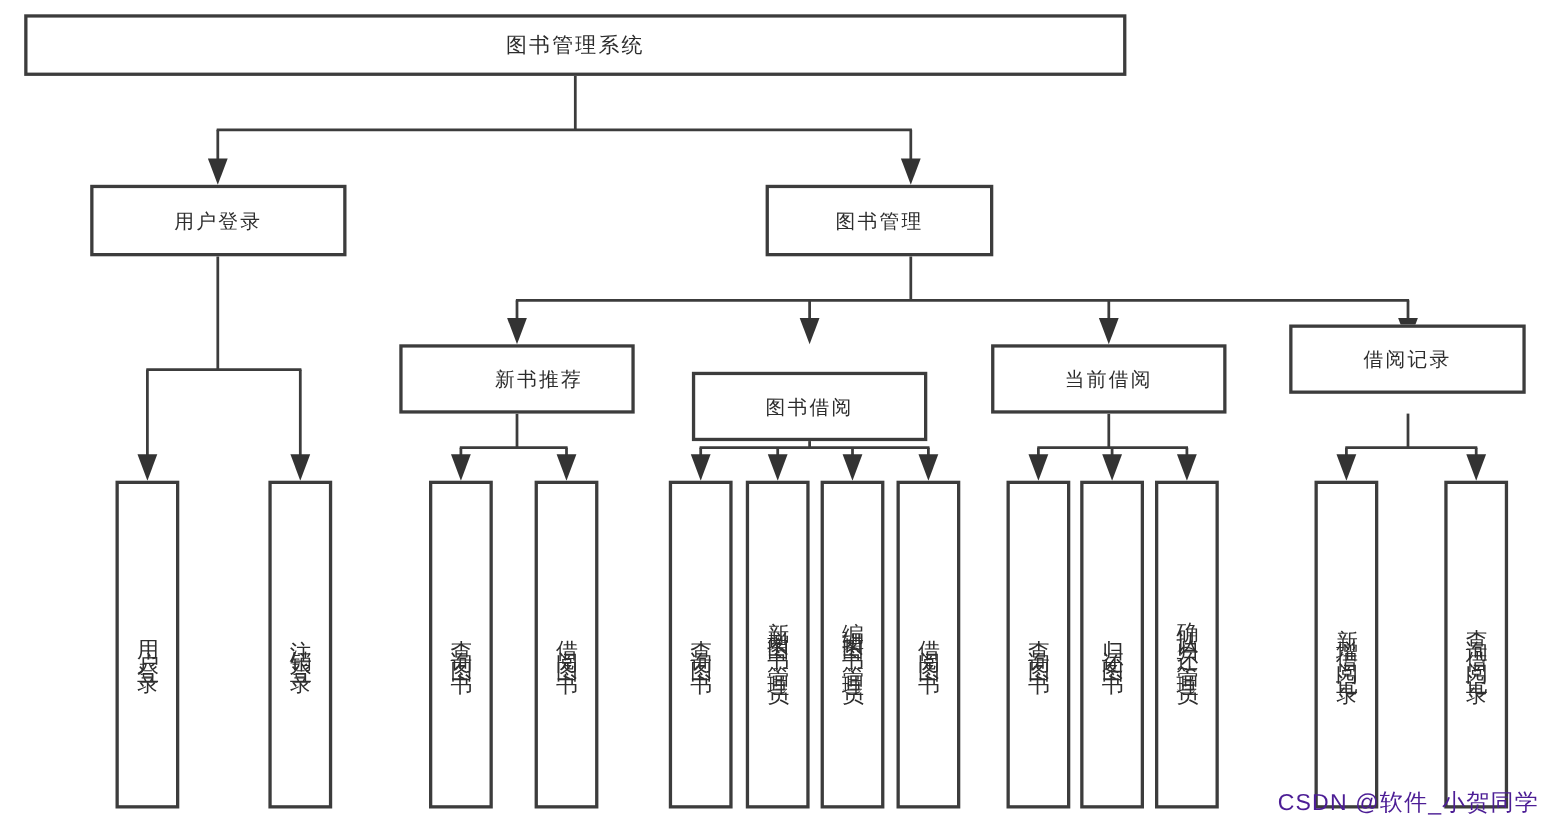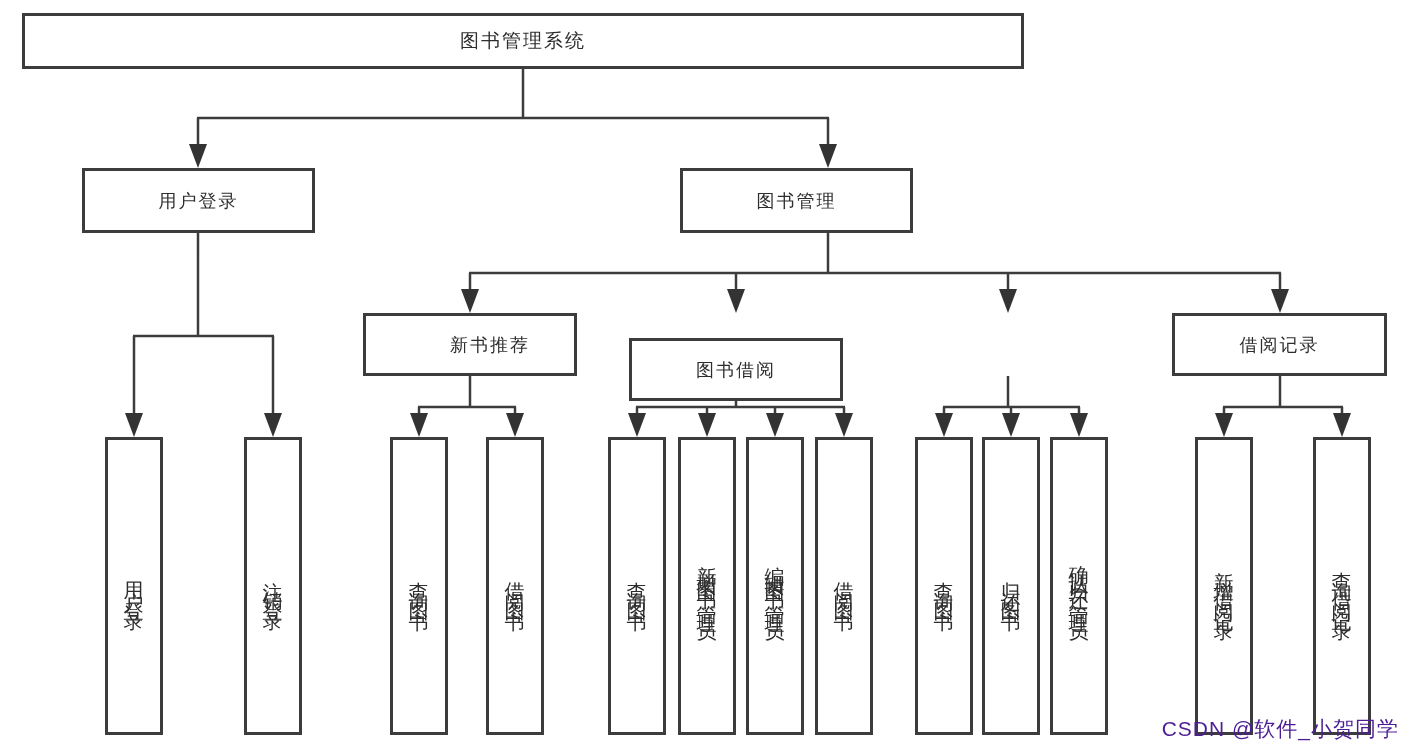--- a/index.html
+++ b/index.html
@@ -131,31 +131,34 @@
     </g>
   </svg>
 
   <div class="box root-box" style="left:22px; top:13px; width:1002px; height:56px;">
     <span class="hlabel">图书管理系统</span>
   </div>
 
   <div class="box" style="left:82px; top:168px; width:233px; height:65px;">
     <span class="hlabel">用户登录</span>
   </div>
-  <div class="box" style="left:680px; top:168px; width:233px; height:65px;">
+  <div class="box" style="left:696px; top:168px; width:207px; height:65px;">
     <span class="hlabel">图书管理</span>
   </div>
 
   <div class="box" style="left:363px; top:313px; width:214px; height:63px;padding-left:40px;">
     <span class="hlabel">新书推荐</span>
   </div>
   <div class="box" style="left:629px; top:313px; width:214px; height:63px;margin-top:25px;">
     <span class="hlabel">图书借阅</span>
   </div>
-  <div class="box" style="left:1172px; top:313px; width:215px; height:63px;">
+  <div class="box" style="left:901px; top:313px; width:214px; height:63px;">
+    <span class="hlabel">当前借阅</span>
+  </div>
+  <div class="box" style="left:1172px; top:295px; width:215px; height:63px;">
     <span class="hlabel">借阅记录</span>
   </div>
 
   <div class="box" style="left:105px; top:437px; width:58px; height:298px;">
     <span class="vlabel">用户登录</span>
   </div>
   <div class="box" style="left:244px; top:437px; width:58px; height:298px;">
     <span class="vlabel">注销登录</span>
   </div>
 

